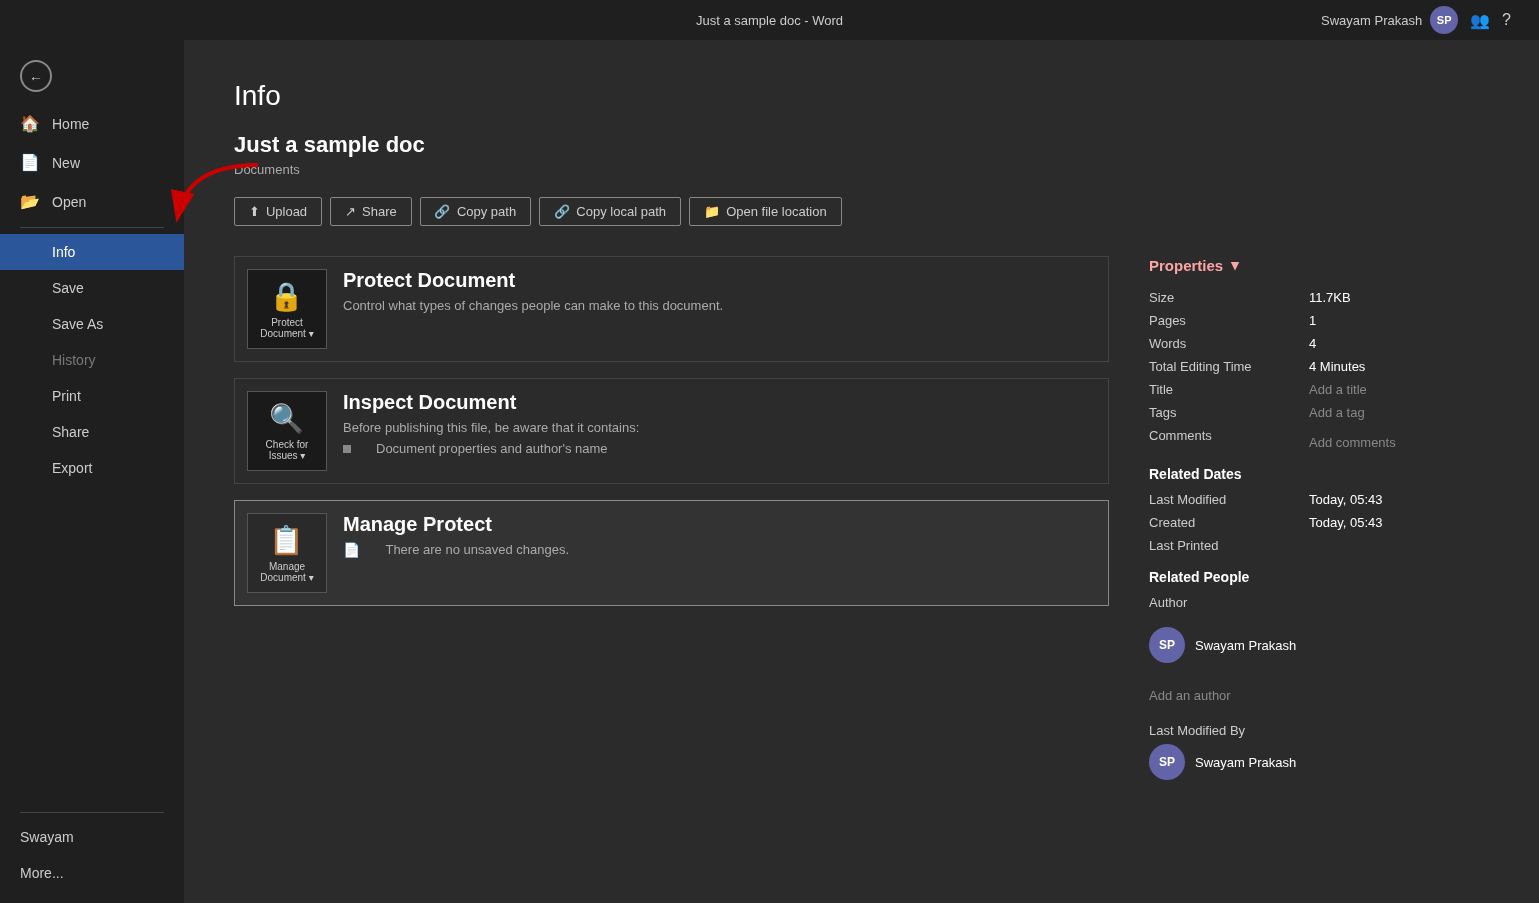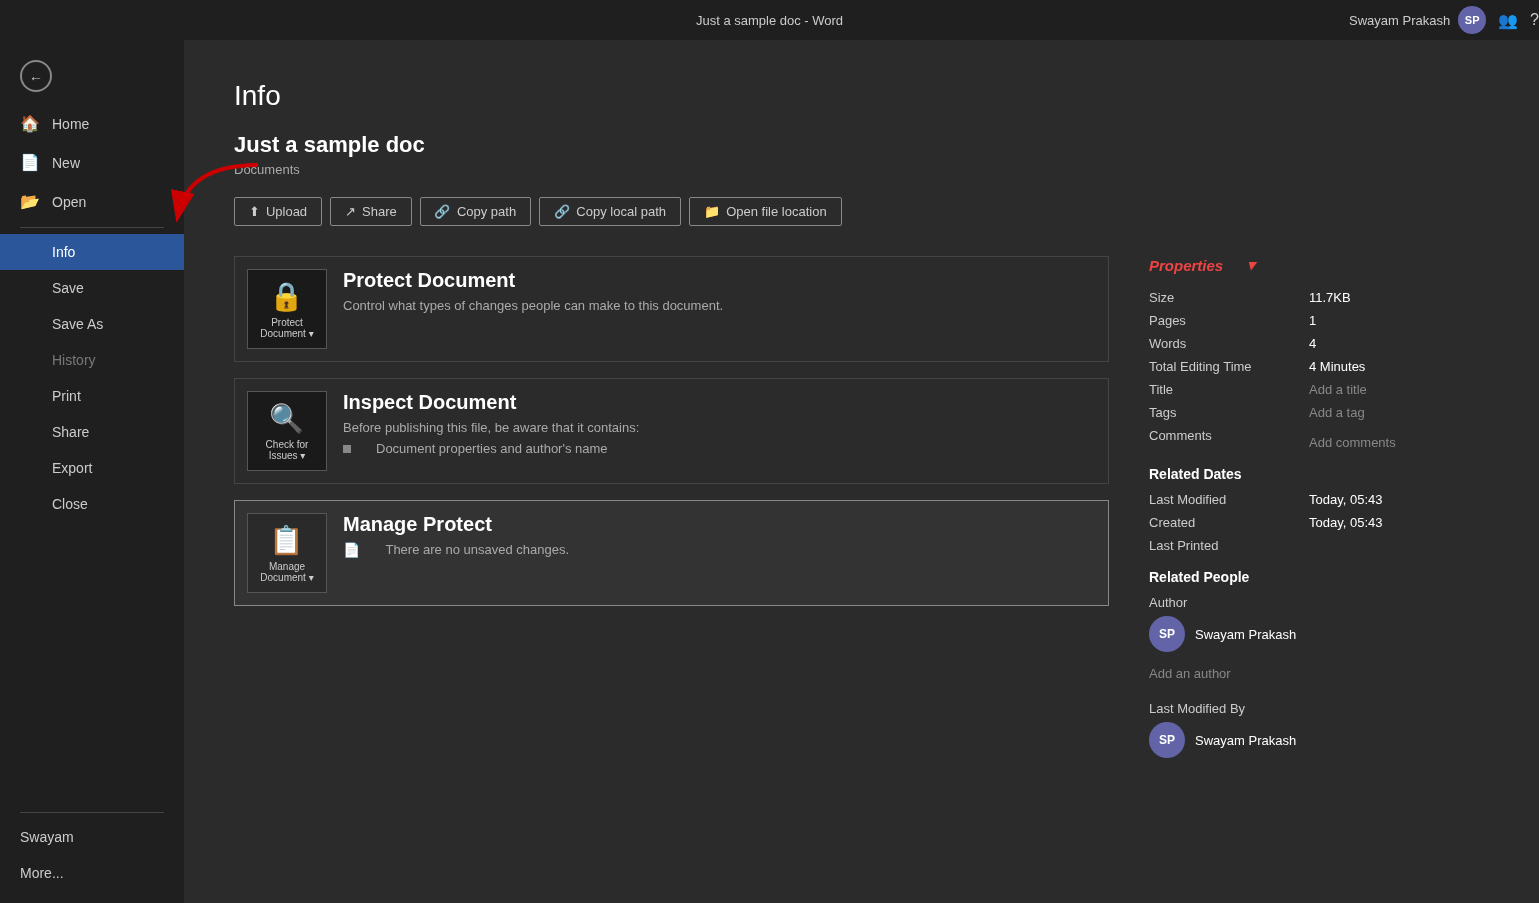--- a/index.html
+++ b/index.html
@@ -14,21 +14,21 @@
       flex-direction: column;
     }
 
     
     .titlebar {
       background: #1f1f1f;
       height: 40px;
       display: flex;
       align-items: center;
       justify-content: space-between;
-      padding: 0 0;
+      padding: 0 28px;
       flex-shrink: 0;
     }
     .titlebar-center {
       font-size: 13px;
       color: #cccccc;
       position: absolute;
       left: 50%;
       transform: translateX(-50%);
     }
     .titlebar-right {
@@ -263,26 +263,25 @@
       height: 8px;
       background: #888;
       margin-top: 4px;
       flex-shrink: 0;
     }
 
     
     .properties-header {
       display: flex;
       align-items: center;
-      gap: 24px;
+      gap: 8px;
       font-size: 15px;
       font-weight: 600;
       margin-bottom: 16px;
-      color: #ef4444;
-      font-style: italic;
+      color: #fca5a5;
     }
     .prop-row {
       display: flex;
       margin-bottom: 8px;
     }
     .prop-label {
       font-size: 13px;
       color: #cccccc;
       width: 160px;
       flex-shrink: 0;
@@ -403,24 +402,20 @@
     <div class="sidebar-item">
       <span class="item-icon"></span>
       <span>Share</span>
     </div>
 
     <div class="sidebar-item">
       <span class="item-icon"></span>
       <span>Export</span>
     </div>
 
-    <div class="sidebar-item">
-      <span class="item-icon"></span>
-      <span>Close</span>
-    </div>
 
     <div class="sidebar-spacer"></div>
 
     <div class="sidebar-bottom">
       <hr class="sidebar-divider">
       <div class="sidebar-item">
         <span>Swayam</span>
       </div>
       <div class="sidebar-item">
         <span>More...</span>
@@ -562,21 +557,21 @@
             <span class="prop-value">Today, 05:43</span>
           </div>
           <div class="prop-row">
             <span class="prop-label">Last Printed</span>
             <span class="prop-value"></span>
           </div>
         </div>
 
         <div class="section-title">Related People</div>
 
-        <div class="prop-row" style="align-items:flex-start; flex-direction:column; gap:6px;">
+        <div class="prop-row" style="align-items:flex-start; flex-direction:column; gap:17px;">
           <span class="prop-label">Author</span>
           <div class="author-row">
             <div class="author-avatar">SP</div>
             <span class="author-name">Swayam Prakash</span>
           </div>
           <div class="add-author" style="cursor:pointer; margin-left:0;">Add an author</div>
         </div>
 
         <div class="prop-row" style="align-items:flex-start; flex-direction:column; gap:6px; margin-top:8px;">
           <span class="prop-label">Last Modified By</span>

